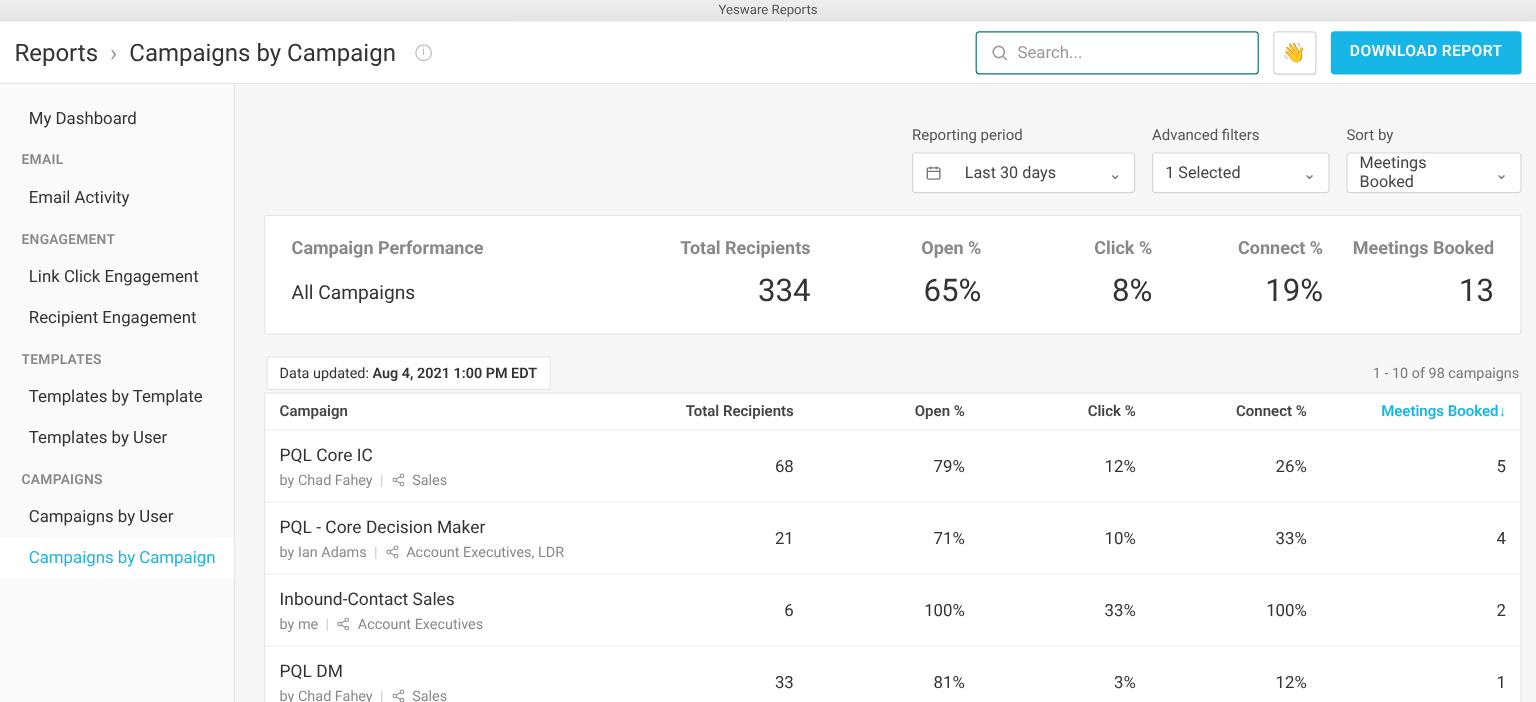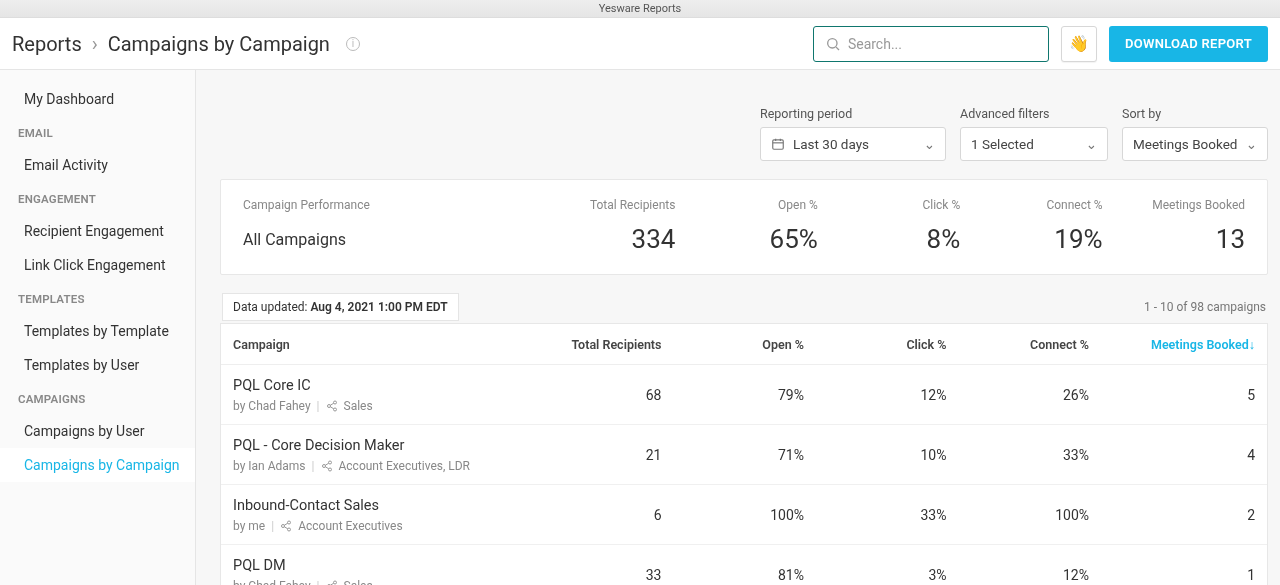--- a/index.html
+++ b/index.html
@@ -18,39 +18,39 @@
   .download-btn { height: 36px; background: #18b6e6; color: #fff; border: none; border-radius: 3px; padding: 0 16px; font-size: 13px; font-weight: 600; letter-spacing: .3px; cursor: pointer; }
   .body { display: flex; height: calc(585px - 18px - 52px); }
   .sidebar { width: 196px; background: #fafafa; border-right: 1px solid #e5e5e5; padding-top: 12px; overflow: hidden; }
   .side-item { padding: 9px 12px 9px 24px; font-size: 14px; color: #333; cursor: pointer; }
   .side-item.active { background: #fff; color: #18b6e6; }
   .side-header { padding: 10px 12px 8px 18px; font-size: 11.5px; font-weight: 600; color: #888; letter-spacing: .2px; }
   .main { flex: 1; padding: 24px 12px 0 24px; overflow: hidden; }
   .filter-row { display: flex; gap: 14px; justify-content: flex-end; margin-bottom: 18px; }
   .filter-group { display: flex; flex-direction: column; gap: 6px; }
   .filter-label { font-size: 12.5px; color: #555; margin-top: 12px; }
-  .select { height: 34px; border: 1px solid #d7d7d7; border-radius: 3px; background: #fff; display: flex; align-items: center; padding: 0 10px; font-size: 13.5px; color: #444; cursor: pointer; gap: 8px; position: relative; }
+  .select { height: 34px; border: 1px solid #d7d7d7; border-radius: 3px; background: #fff; display: flex; align-items: center; padding: 0 10px; font-size: 13.5px; color: #444; cursor: pointer; gap: 19px; position: relative; }
   .select .chev-d { margin-left: auto; color: #777; }
   .sel-1 { width: 186px; }
   .sel-2 { width: 148px; }
   .sel-3 { width: 146px; }
   .summary-card { background: #fff; border: 1px solid #e7e7e7; border-radius: 2px; padding: 18px 22px 20px 22px; display: flex; margin-bottom: 18px; }
   .sum-col { display: flex; flex-direction: column; gap: 12px; }
   .sum-col.first { flex: 0 0 290px; }
   .sum-col:not(.first) { flex: 1; text-align: right; }
-  .sum-head { font-size: 12px; color: #888; }
+  .sum-head { font-size: 15px; color: #888; font-weight: bold; }
   .sum-val-big { font-size: 26px; color: #333; }
   .sum-val-text { font-size: 16px; color: #333; margin-top: 6px; }
   .meta-row { display: flex; align-items: center; margin-bottom: 2px; padding: 0 2px; }
   .updated-box { background: #fff; border: 1px solid #e5e5e5; padding: 6px 10px; font-size: 12px; color: #333; }
   .updated-box b { font-weight: 600; }
   .count-label { margin-left: auto; font-size: 12px; color: #777; }
   .table { background: #fff; border: 1px solid #e7e7e7; border-top: none; }
   .thead, .trow { display: flex; padding: 0 12px; align-items: center; }
-  .thead { height: 42px; border-top: 1px solid #e7e7e7; border-bottom: 1px solid #eee; font-size: 12.5px; font-weight: 600; color: #444; }
+  .thead { height: 32px; border-top: 1px solid #e7e7e7; border-bottom: 1px solid #eee; font-size: 12.5px; font-weight: 600; color: #444; }
   .trow { height: 60px; border-bottom: 1px solid #f0f0f0; font-size: 14px; color: #333; }
   .c-name { flex: 0 0 292px; }
   .c-num { flex: 1; text-align: right; padding-right: 6px; }
   .c-last { flex: 0 0 160px; text-align: right; }
   .sorted { color: #18b6e6; }
   .row-title { font-size: 14.5px; color: #333; margin-bottom: 5px; }
   .row-by { font-size: 12px; color: #888; display: flex; align-items: center; gap: 6px; }
   .sep { color: #ccc; }
   .share-icon svg { display: block; }
   .cal-icon { display: inline-flex; }
@@ -81,22 +81,22 @@
     <button class="download-btn">DOWNLOAD REPORT</button>
   </div>
 </div>
 
 <div class="body">
   <div class="sidebar">
     <div class="side-item">My Dashboard</div>
     <div class="side-header">EMAIL</div>
     <div class="side-item">Email Activity</div>
     <div class="side-header">ENGAGEMENT</div>
+    <div class="side-item">Link Click Engagement</div>
     <div class="side-item">Recipient Engagement</div>
-    <div class="side-item">Link Click Engagement</div>
     <div class="side-header">TEMPLATES</div>
     <div class="side-item">Templates by Template</div>
     <div class="side-item">Templates by User</div>
     <div class="side-header">CAMPAIGNS</div>
     <div class="side-item">Campaigns by User</div>
     <div class="side-item active">Campaigns by Campaign</div>
   </div>
 
   <div class="main">
     <div class="filter-row">

